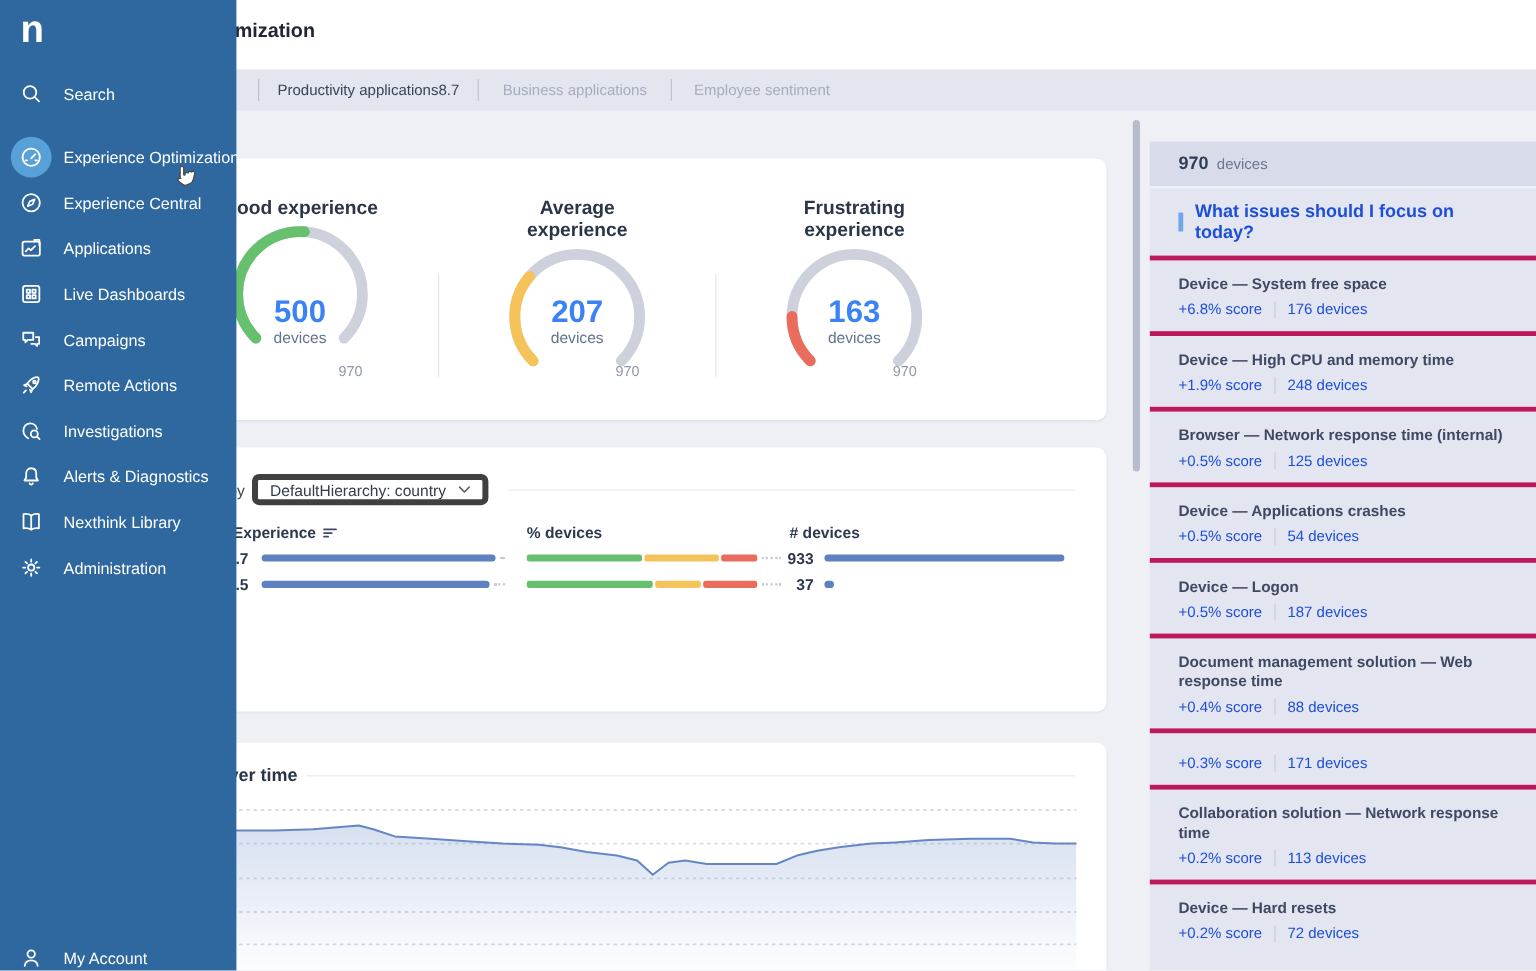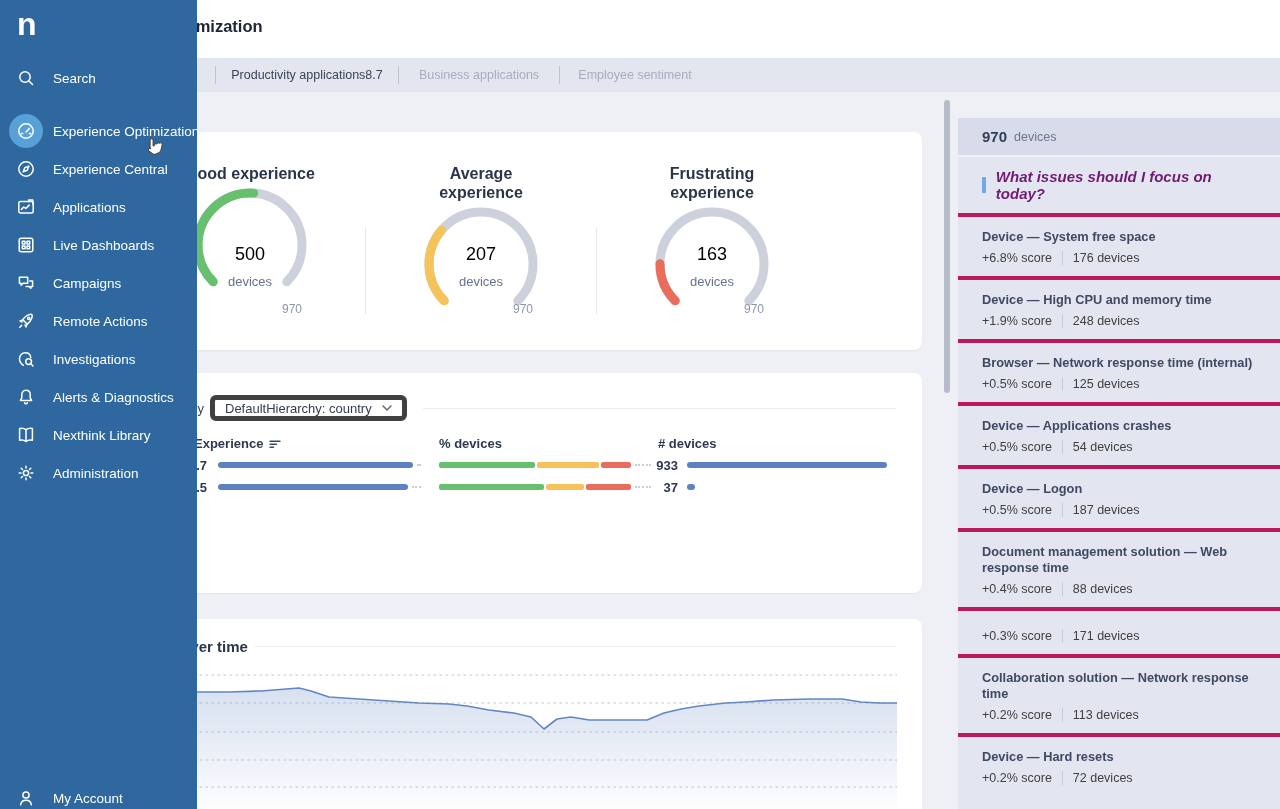--- a/index.html
+++ b/index.html
@@ -22,21 +22,21 @@
   
   .card{position:absolute;left:20px;width:902px;background:#ffffff;border-radius:8px;box-shadow:0 1px 2px rgba(16,24,40,.05);}
   .gauge-card{top:132px;height:218px;display:flex;padding-left:115px;}
   .table-card{top:373px;height:220px;}
   .chart-card{top:619px;height:190px;border-bottom-left-radius:0;border-bottom-right-radius:0;}
 
   
   .gauge-col{position:relative;width:230px;padding-top:32px;text-align:center;}
   .gauge-title{width:130px;margin:0 auto;font-size:16px;line-height:19px;font-weight:700;color:#2b3548;}
   .gauge-svg{display:block;margin:-2px auto 0 auto;}
-  .g-num{position:absolute;top:112px;left:0;width:100%;text-align:center;font-size:18px;font-weight:400;color:#000000;}
+  .g-num{position:absolute;top:112px;left:0;width:100%;text-align:center;font-size:26px;font-weight:700;color:#3b82f6;}
   .g-unit{position:absolute;top:142px;left:0;width:100%;text-align:center;font-size:13px;color:#64748f;}
   .g-max{position:absolute;top:170px;left:50%;margin-left:32px;font-size:12px;color:#8d96a8;}
   .gauge-divider{width:1px;height:86px;background:#e4e7ee;margin-top:96px;}
 
   
   .hier-label{position:absolute;top:28px;left:0;width:184px;text-align:right;font-size:13px;color:#3e4656;white-space:nowrap;overflow:visible;}
   .hier-select{position:absolute;left:190px;top:22px;width:197px;height:26px;background:#fff;border:5px solid #404040;border-radius:6px;display:flex;align-items:center;justify-content:space-between;padding:0 10px;font-size:13px;color:#333c4e;cursor:pointer;}
   .card-rule{position:absolute;left:403px;right:26px;top:35px;border-top:1px solid #e9ebf2;}
   .th{position:absolute;top:63px;font-size:13px;font-weight:700;color:#2e3950;display:flex;align-items:center;justify-content:flex-end;}
   .th-exp{left:174px;} .th-pct{left:419px;} .th-num{left:638px;}
@@ -56,24 +56,24 @@
   .chart-rule{position:absolute;left:235px;right:26px;top:27px;border-top:1px solid #e9ebf2;}
   .trend-svg{position:absolute;left:24px;top:41px;}
 
   
   .right-panel{position:absolute;left:958px;top:118px;width:322px;height:691px;background:#e3e6f0;overflow:hidden;}
   .panel-header{height:37px;background:#d8dcea;display:flex;align-items:center;gap:7px;padding:0 24px;}
   .panel-header .ph-value{font-size:15px;font-weight:700;color:#313d56;}
   .panel-header .ph-label{font-size:12.5px;color:#6b7690;}
   .panel-question{height:58px;border-top:2px solid #eef0f7;display:flex;align-items:center;padding:0 24px;}
   .q-accent{display:inline-block;width:4px;height:16px;border-radius:1px;margin-right:10px;}
-  .q-text{font-size:15px;font-weight:700;color:#701a75;font-style:italic;}
+  .q-text{font-size:15px;font-weight:700;color:#1d4ed8;}
   .ins-item{border-top:4px solid #be185d;padding:12px 24px 11px 24px;cursor:pointer;}
   .ins-title{font-size:12.8px;font-weight:700;color:#3f4963;line-height:16px;}
-  .ins-sub{margin-top:6px;display:flex;align-items:flex-start;font-size:12.5px;color:#404040;}
+  .ins-sub{margin-top:6px;display:flex;align-items:flex-start;font-size:12.5px;color:#1d4ed8;}
   .ins-vline{width:1px;height:14px;background:#c6ccda;margin:0 10px;}
 
   
   .scroll-thumb{position:absolute;left:944px;top:100px;width:6px;height:293px;border-radius:3px;background:#b6bcc9;z-index:4;cursor:pointer;}
 
   
   .sidebar{position:absolute;left:0;top:0;width:197px;height:809px;background:#2e689e;z-index:50;}
   .logo{position:absolute;left:17px;top:6px;font-size:32px;font-weight:700;color:#ffffff;cursor:pointer;}
   .nav{position:absolute;left:0;top:60px;width:100%;}
   .nav-item{display:flex;align-items:center;height:38px;padding-left:9px;cursor:pointer;}

